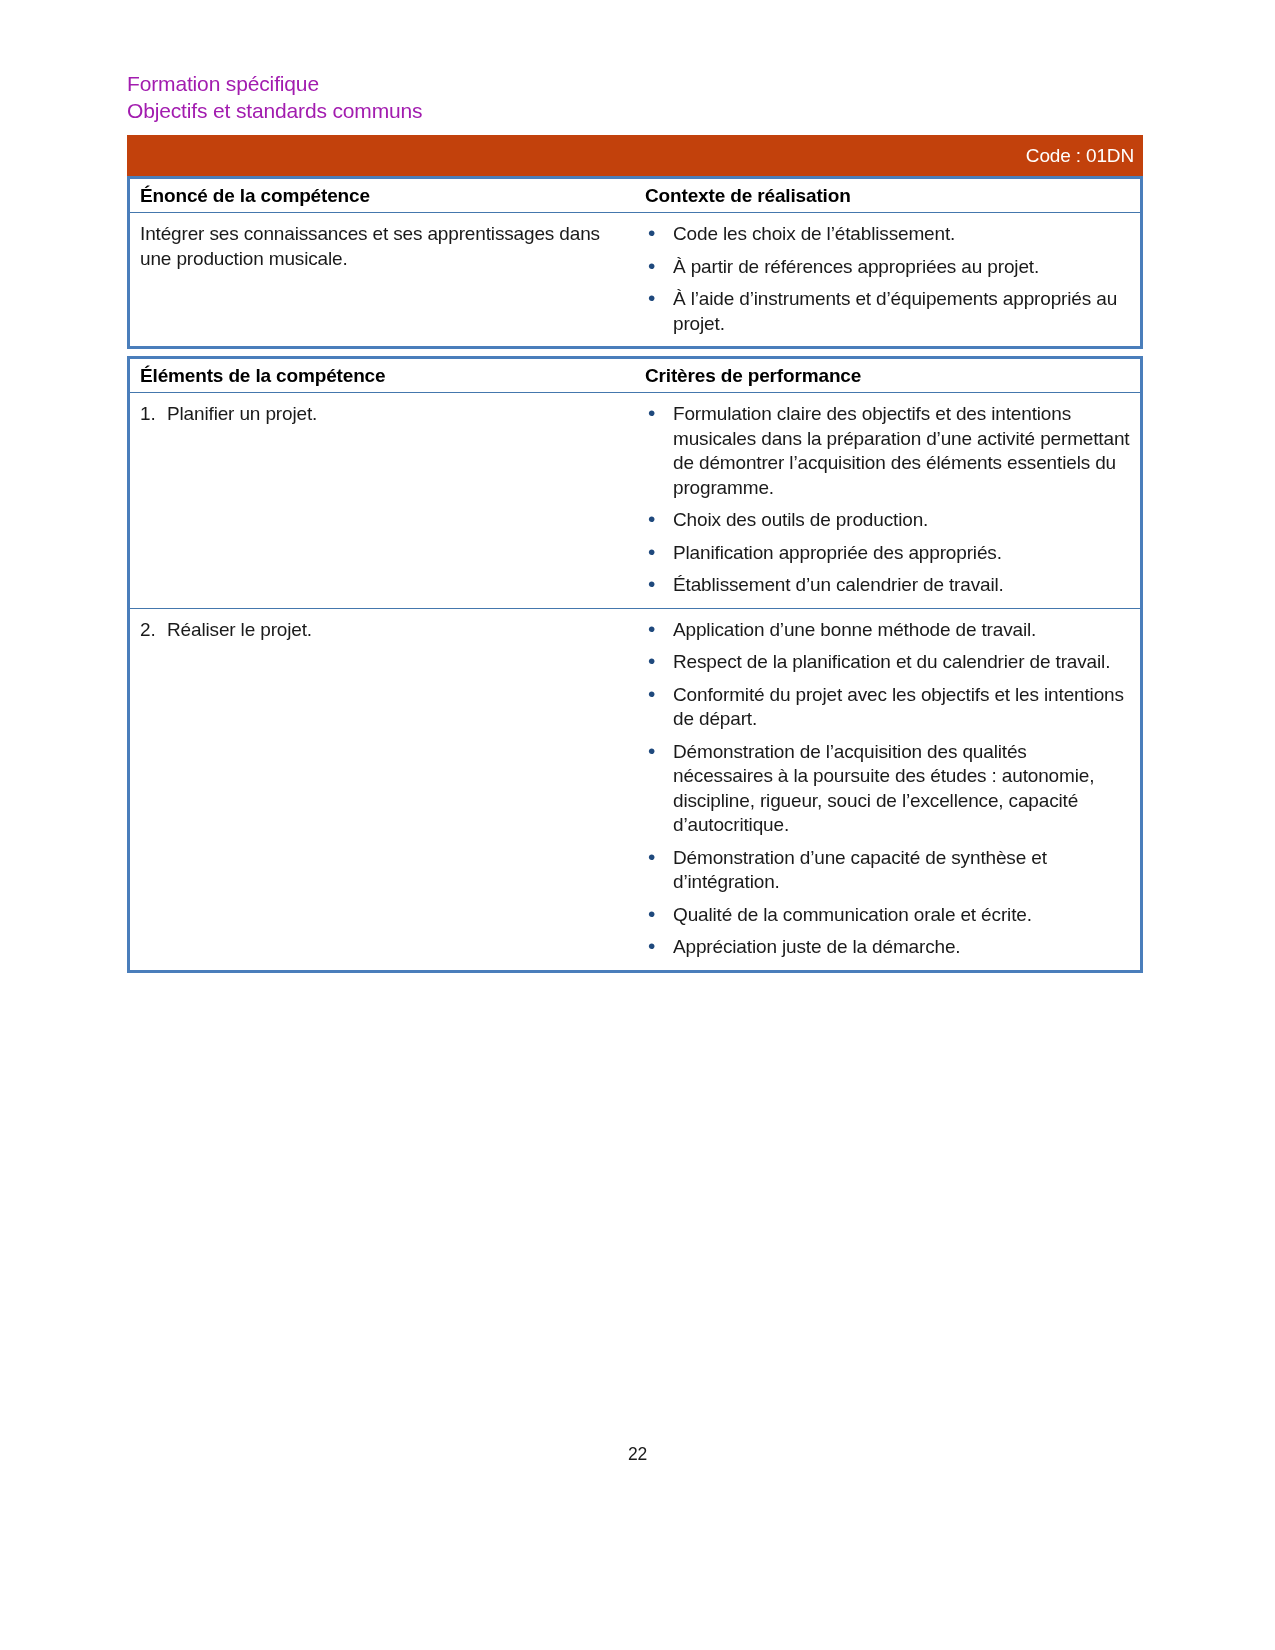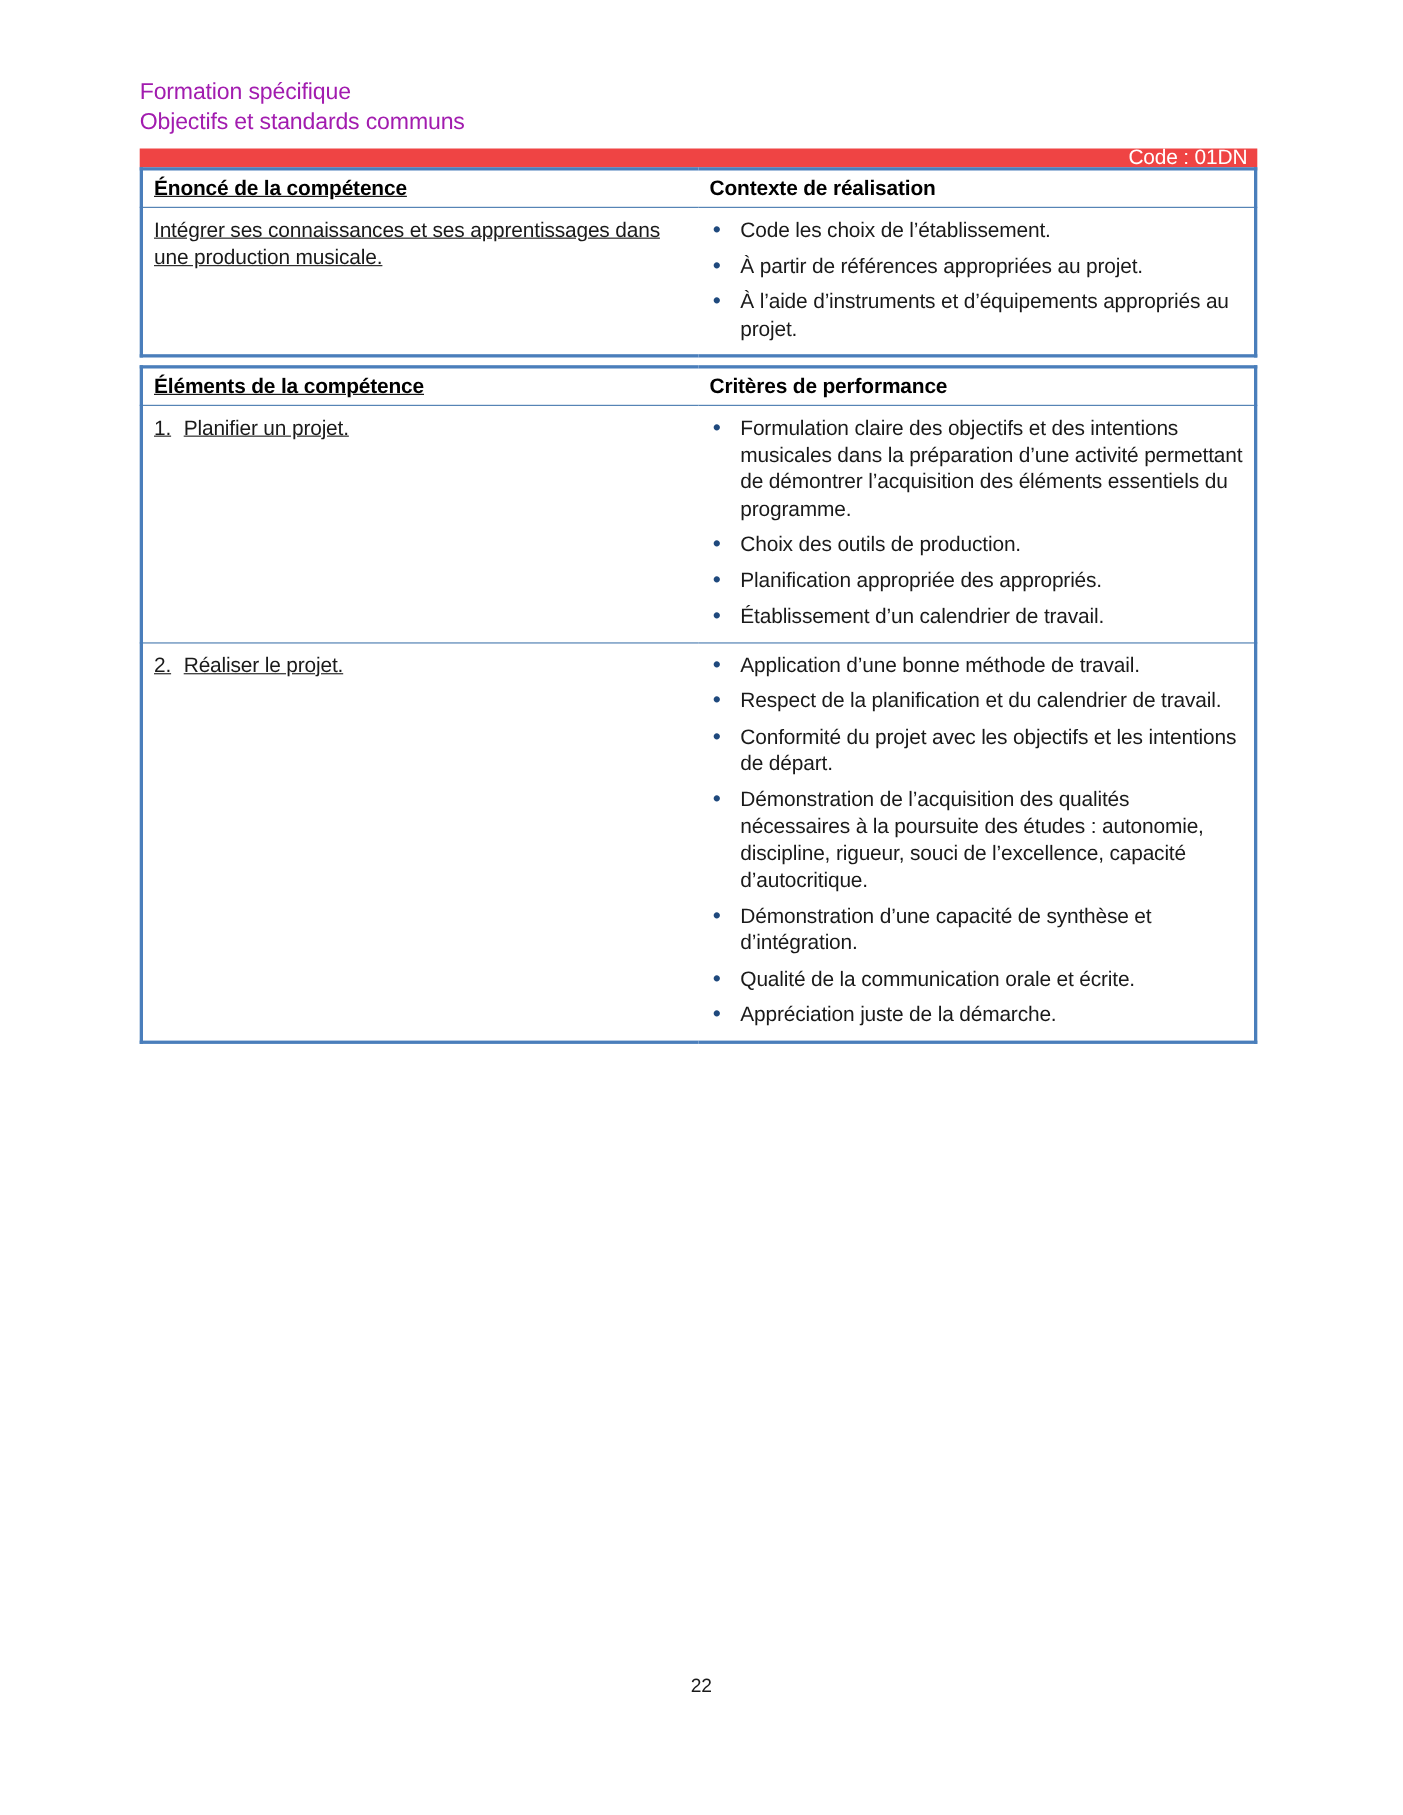--- a/index.html
+++ b/index.html
@@ -21,22 +21,22 @@
     position: absolute;
     left: 127px;
     top: 70px;
     width: 1016px;
   }
   
   .doc-head { color: #a21caf; font-size: 21px; line-height: 27px; font-weight: 400; }
   
   .code-bar {
     margin-top: 11px;
-    height: 17px;
-    background: #ef4444;
+    height: 41px;
+    background: #c2410c;
     color: #ffffff;
     display: flex;
     align-items: center;
     justify-content: flex-end;
     padding-right: 9px;
     font-size: 19px;
   }
   
   .col-titles {
     display: flex;
@@ -68,21 +68,21 @@
     border-bottom: 1px solid #4477ad;
     vertical-align: top;
   }
   .std-table td {
     vertical-align: top;
     font-size: 19px;
     line-height: 24.5px;
     padding: 9px 10px 10px 10px;
   }
   .std-table tr.body-row + tr.body-row td { border-top: 1px solid #4477ad; }
-  .std-table th:first-child, .std-table td:first-child { width: 50%; text-decoration: underline; }
+  .std-table th:first-child, .std-table td:first-child { width: 50%; }
   .std-table td.right-cell { padding-left: 9px; }
   
   .num-item { display: flex; }
   .num-item .num { width: 27px; flex: 0 0 27px; }
   
   ul.crit { list-style: none; }
   ul.crit li {
     position: relative;
     padding-left: 29px;
     margin-bottom: 8px;
@@ -93,21 +93,21 @@
     position: absolute;
     left: 4px;
     top: -1px;
     color: #1f497d;
     font-size: 21px;
   }
   
   .page-number {
     position: absolute;
     left: 0;
-    top: 1522px;
+    top: 1444px;
     width: 100%;
     text-align: center;
     font-size: 17.5px;
     color: #1a1a1a;
   }
 </style>
 </head>
 <body>
 
 <div class="page">

